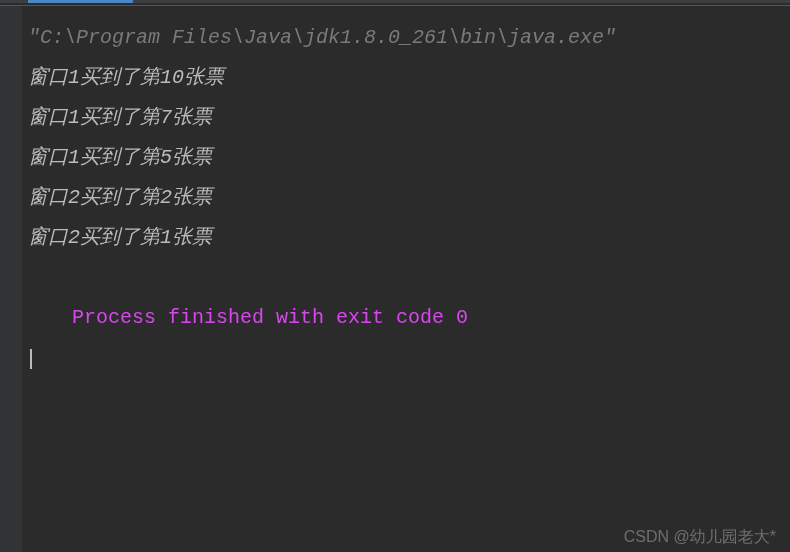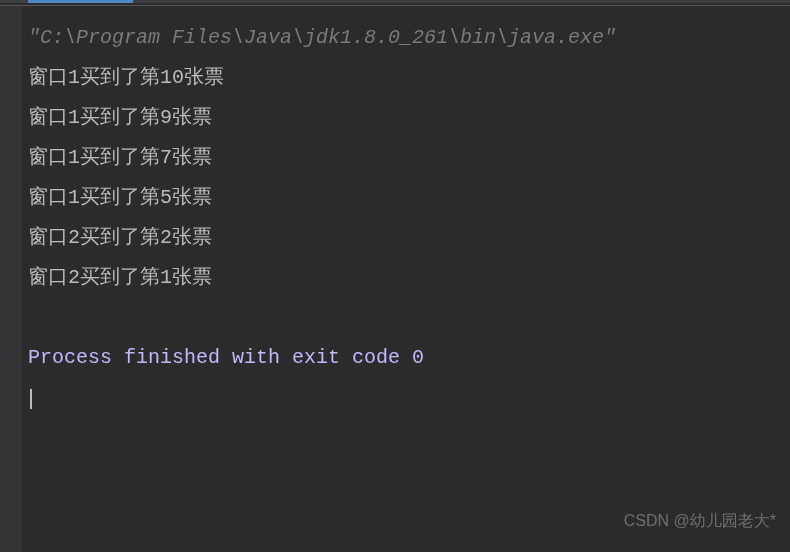--- a/index.html
+++ b/index.html
@@ -48,59 +48,60 @@
       line-height: 40px;
     }
     .cmd-line {
       color: #7a7a7a;
       font-style: italic;
       white-space: nowrap;
     }
     .output-line {
       color: #bbbbbb;
       white-space: nowrap;
+      font-style: italic;
     }
     .blank-line {
       height: 40px;
     }
     .exit-line {
-      color: #c4b5fd;
+      color: #d946ef;
       white-space: nowrap;
+      margin-left: 44px;
     }
     .cursor {
       display: inline-block;
       width: 2px;
       height: 20px;
       background: #bbbbbb;
       vertical-align: text-bottom;
       margin-left: 2px;
     }
     .watermark {
       position: absolute;
-      bottom: 20px;
+      bottom: 4px;
       right: 14px;
       color: #8a8a8a;
       font-size: 16px;
       font-family: sans-serif;
       opacity: 0.7;
     }
   </style>
 </head>
 <body>
 
 <div class="top-bar">
   <div class="tab-highlight"></div>
 </div>
 <div class="divider"></div>
 <div class="gutter"></div>
 
 <div class="console">
   <div class="cmd-line">"C:\Program Files\Java\jdk1.8.0_261\bin\java.exe"</div>
   <div class="output-line">窗口1买到了第10张票</div>
-  <div class="output-line">窗口1买到了第9张票</div>
   <div class="output-line">窗口1买到了第7张票</div>
   <div class="output-line">窗口1买到了第5张票</div>
   <div class="output-line">窗口2买到了第2张票</div>
   <div class="output-line">窗口2买到了第1张票</div>
   <div class="blank-line"></div>
   <div class="exit-line">Process finished with exit code 0</div>
   <span class="cursor"></span>
 </div>
 
 <div class="watermark">CSDN @幼儿园老大*</div>

